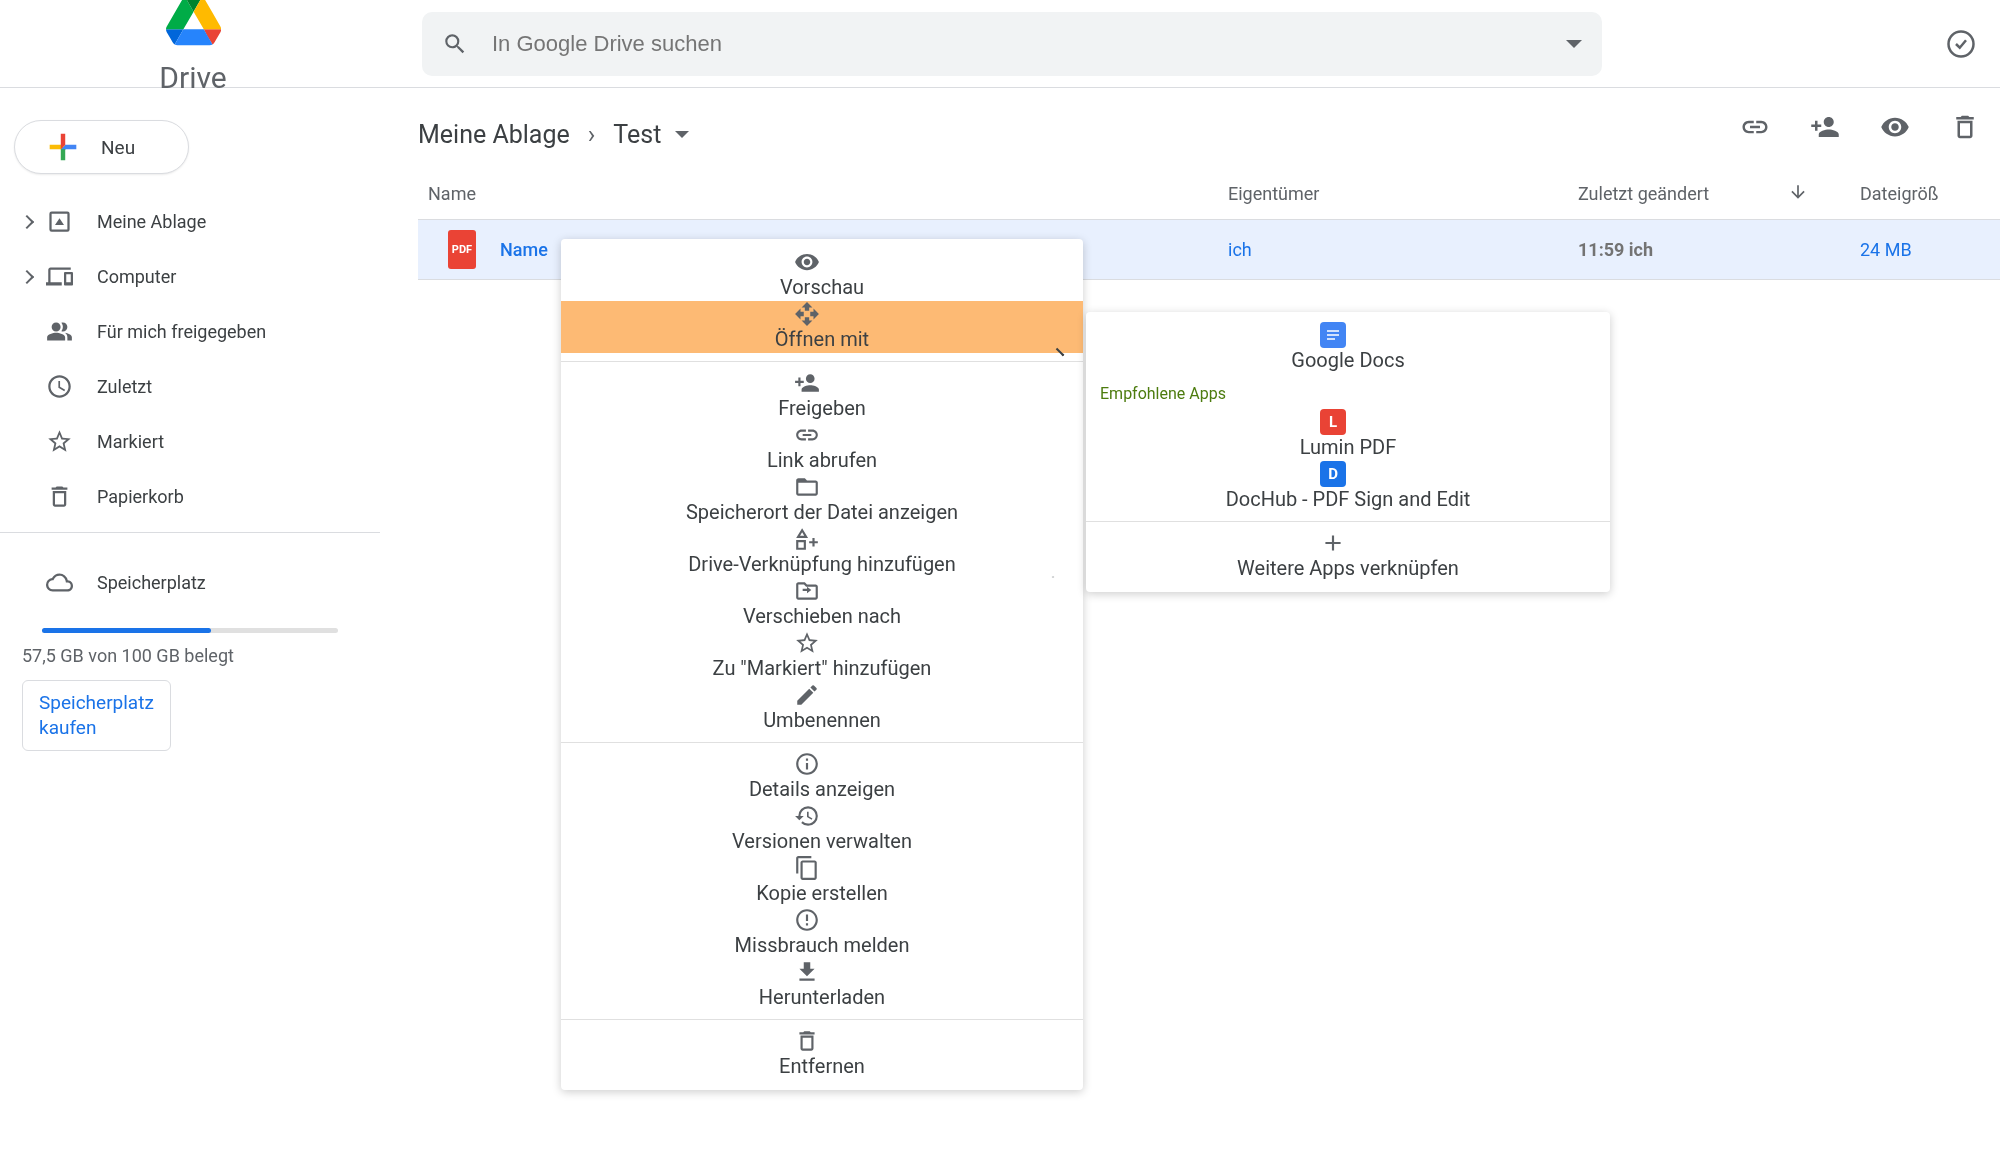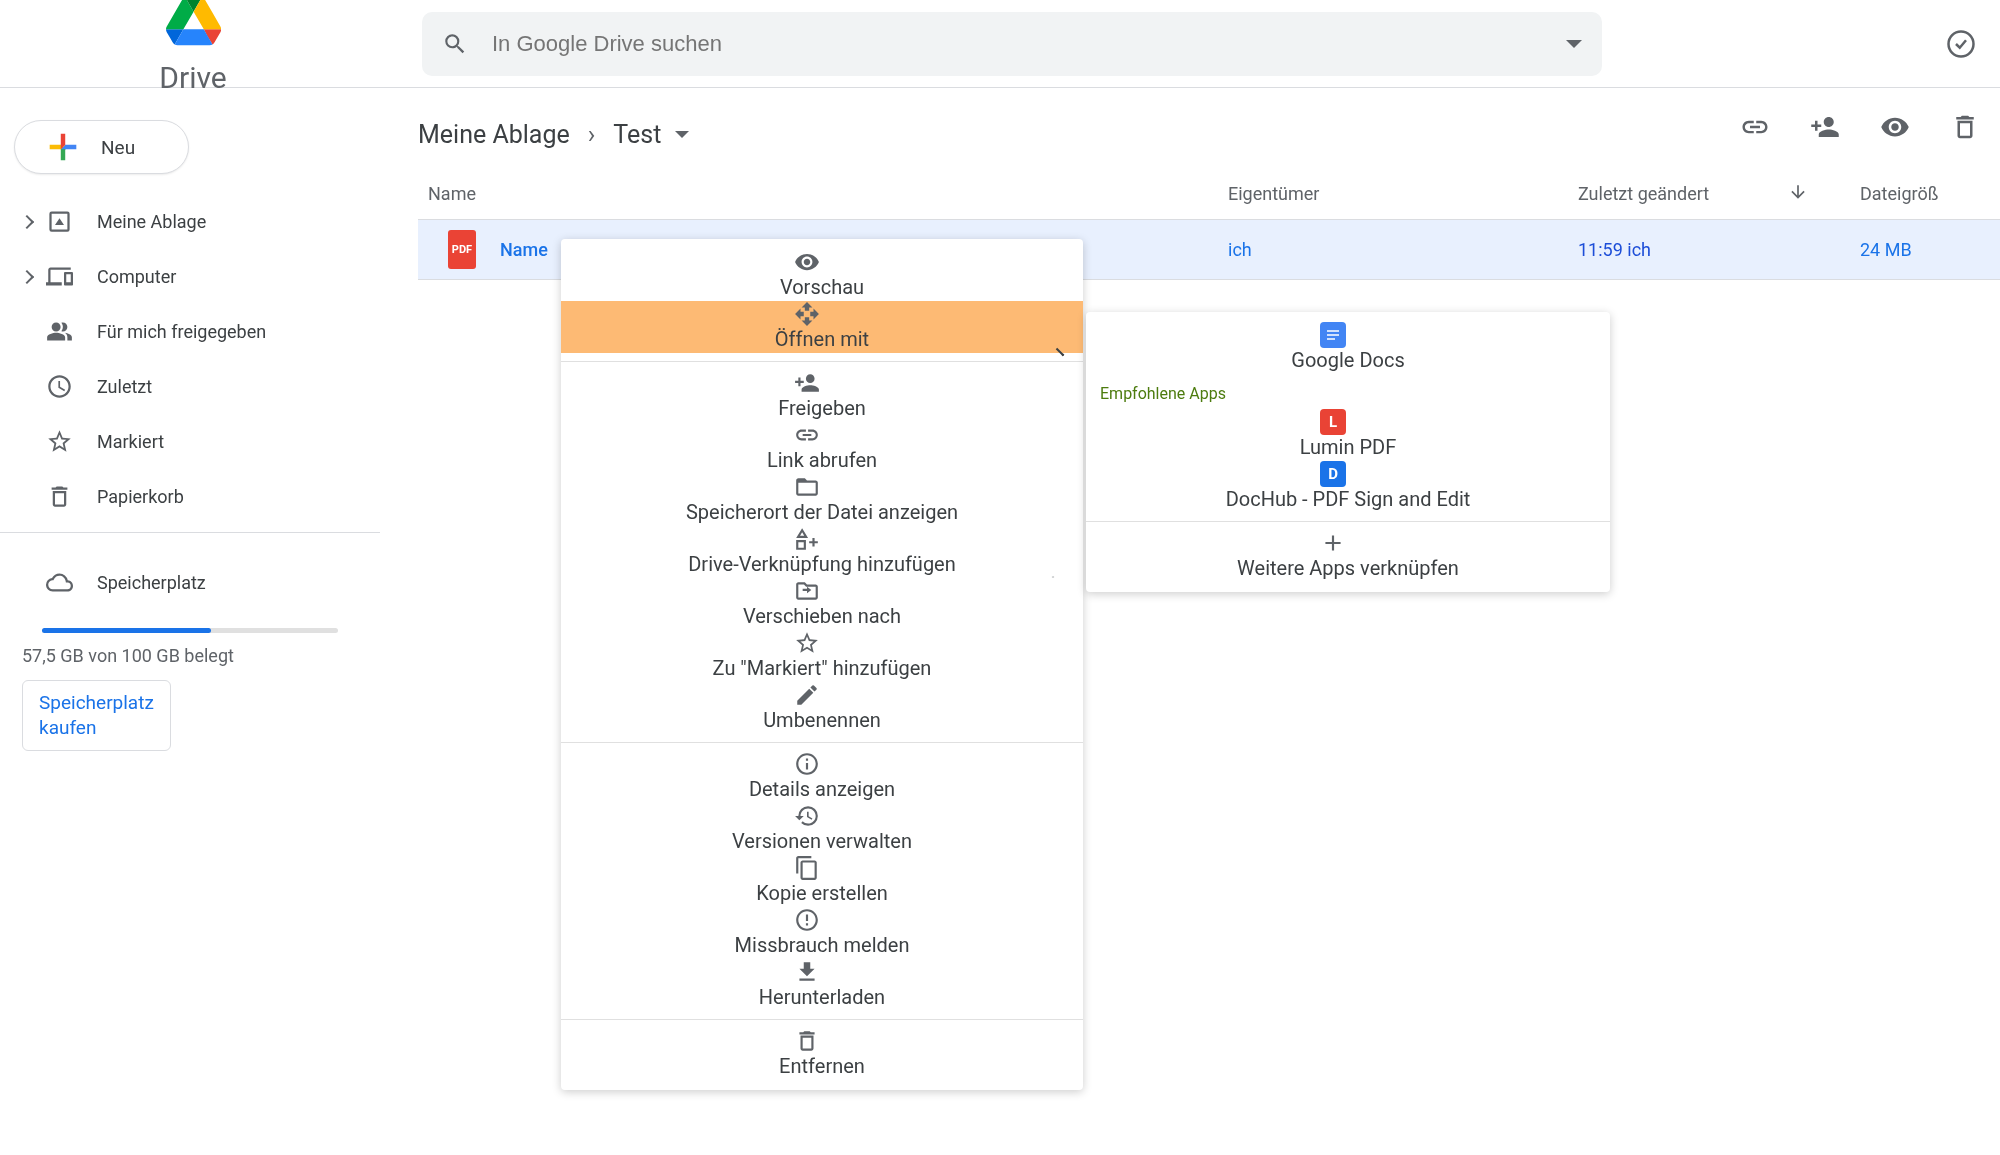--- a/index.html
+++ b/index.html
@@ -38,21 +38,21 @@
 .table-header { display: flex; height: 52px; align-items: center; border-bottom: 1px solid #dadce0; color: #5f6368; font-size: 18px; margin-top: 4px; }
 .col-name { flex: 0 0 810px; padding-left: 10px; }
 .col-owner { flex: 0 0 350px; }
 .col-modified { flex: 0 0 210px; }
 .col-sort { width: 32px; }
 .col-size { flex: 1; text-align: left; padding-left: 40px; }
 .table-row { display: flex; height: 60px; align-items: center; background: #e8f0fe; font-size: 18px; border-bottom: 1px solid #dadce0; }
 .file-icon { width: 28px; height: 39px; background: #ea4335; color: #fff; font-size: 11px; font-weight: bold; display: flex; align-items: center; justify-content: center; border-radius: 3px; margin-left: 30px; margin-right: 24px; }
 .file-name { color: #1a73e8; font-weight: 500; }
 .cell-owner { color: #1a73e8; }
-.cell-mod { color: #1d4ed8; }
+.cell-mod { color: #737373; font-weight: bold; }
 .cell-size { color: #1a73e8; padding-left: 40px; }
 .context-menu { position: absolute; left: 561px; top: 239px; width: 522px; background: #fff; box-shadow: 0 2px 10px rgba(0,0,0,0.2); border-radius: 4px; padding: 10px 0; z-index: 10; }
 .menu-item { display: flex; align-items: center; height: 52px; padding: 0 18px; font-size: 20px; color: #3c4043; cursor: pointer; flex-direction: column; }
 .menu-item.highlighted { background: #fdba74; }
 .menu-icon { width: 26px; height: 26px; fill: #5f6368; margin-right: 30px; flex-shrink: 0; }
 .menu-help { margin-left: auto; width: 24px; height: 24px; stroke: #5f6368; fill: none; stroke-width: 2; }
 .menu-arrow { margin-left: auto; width: 10px; height: 10px; border-right: 2px solid #3c4043; border-top: 2px solid #3c4043; transform: rotate(45deg); }
 .menu-divider { border-top: 1px solid #e0e0e0; margin: 8px 0; }
 .submenu { position: absolute; left: 1086px; top: 312px; width: 524px; background: #fff; box-shadow: 0 2px 10px rgba(0,0,0,0.2); border-radius: 4px; padding: 10px 0; z-index: 11; }
 .submenu-header { font-size: 16px; color: #4d7c0f; padding: 10px 14px 6px 14px; }

